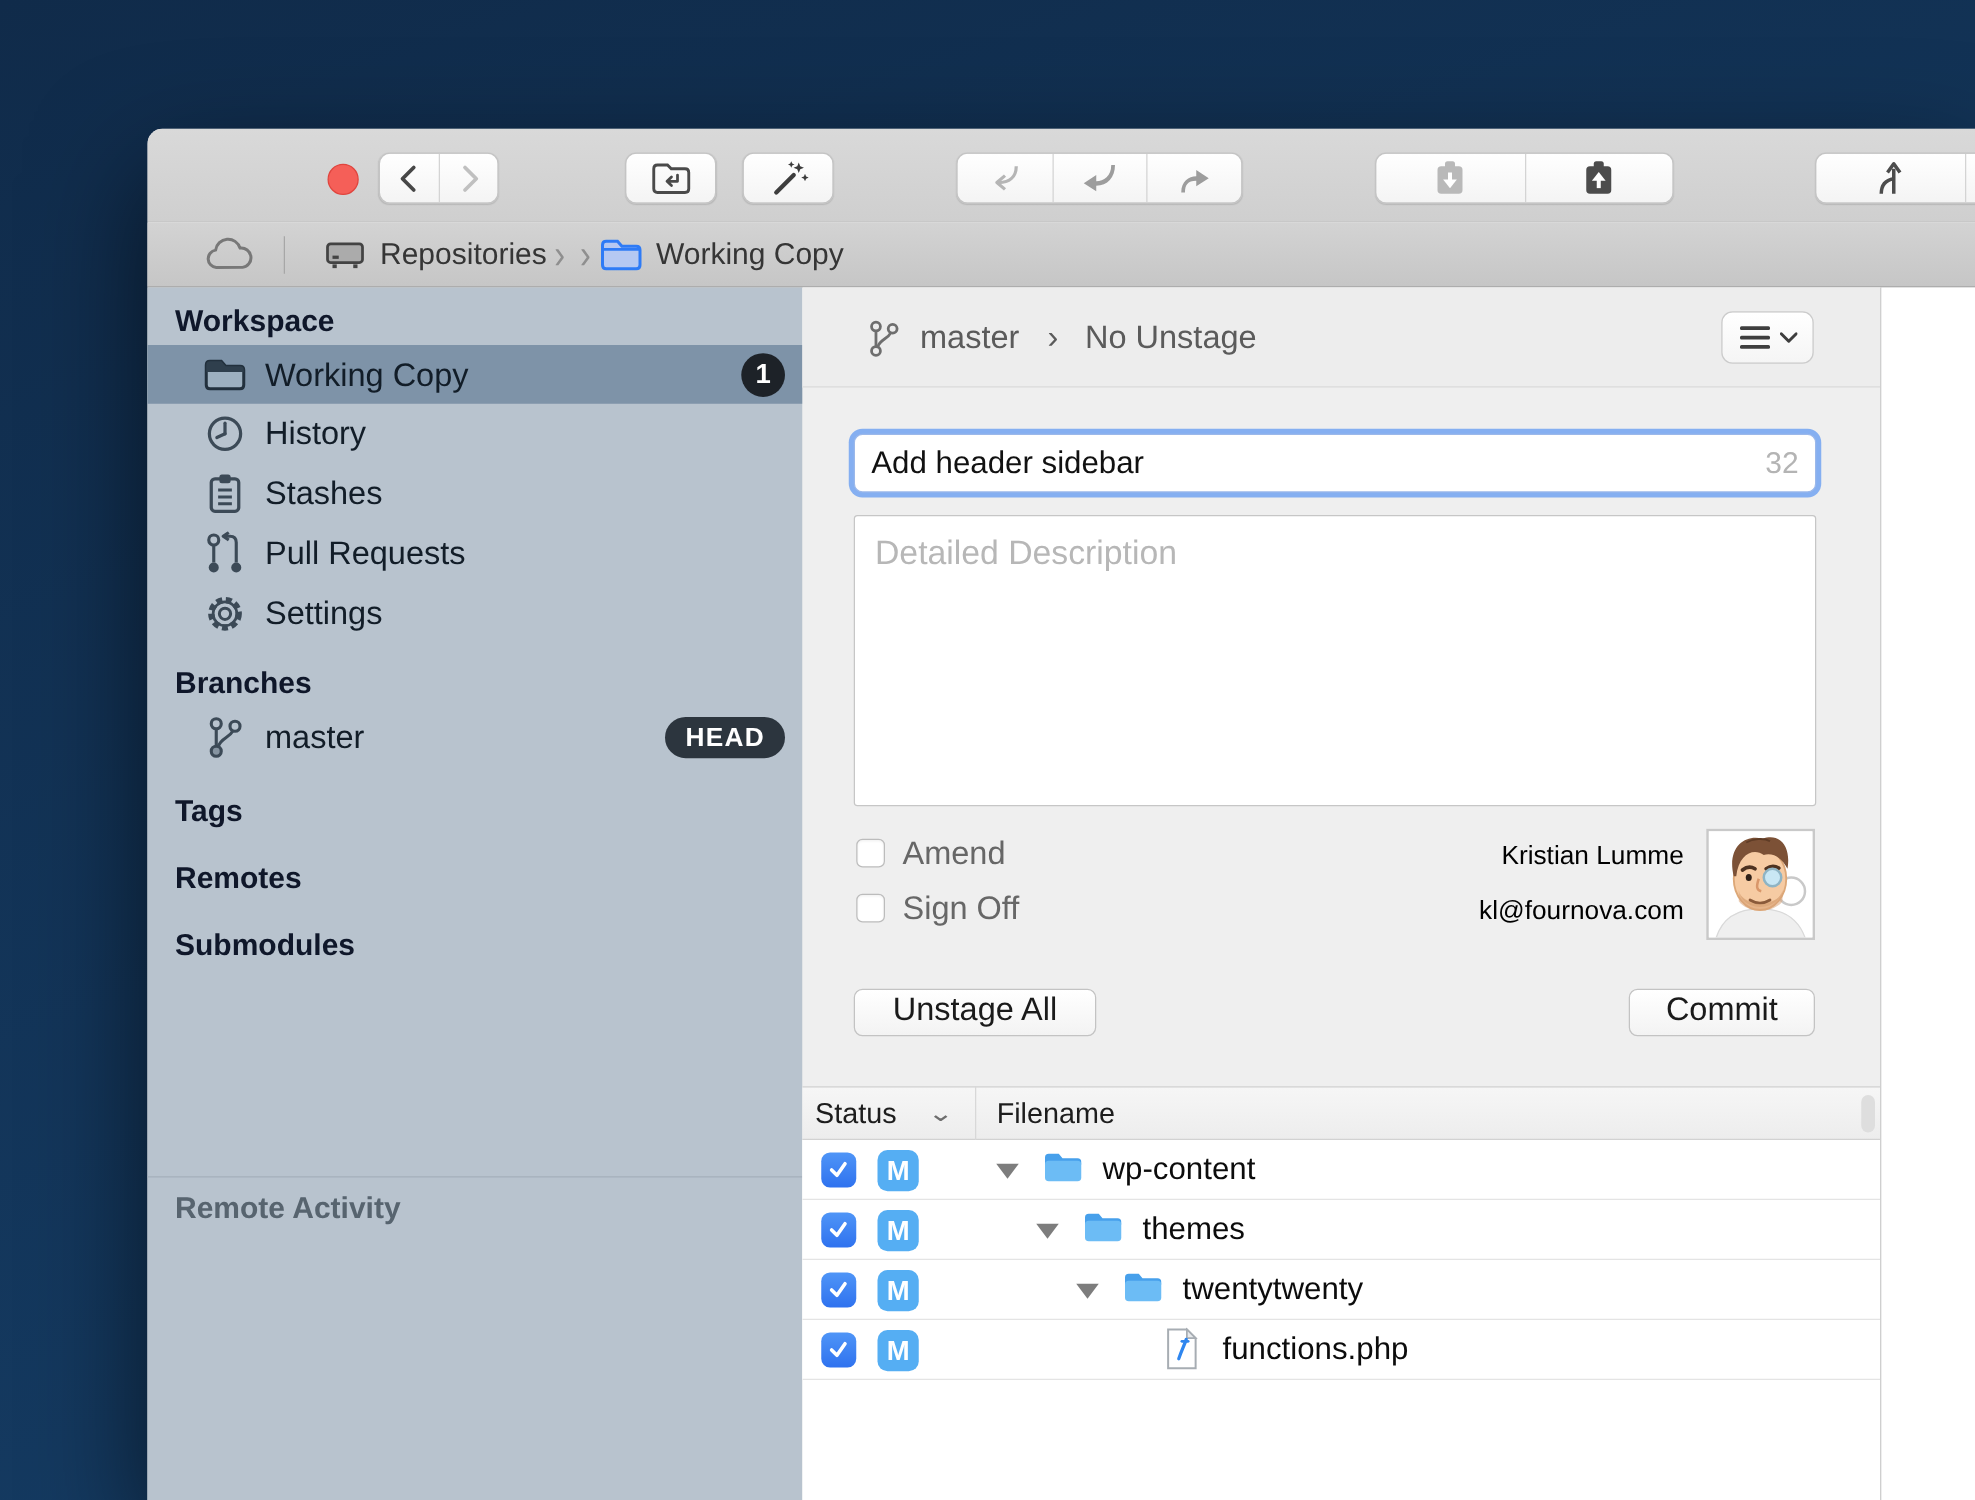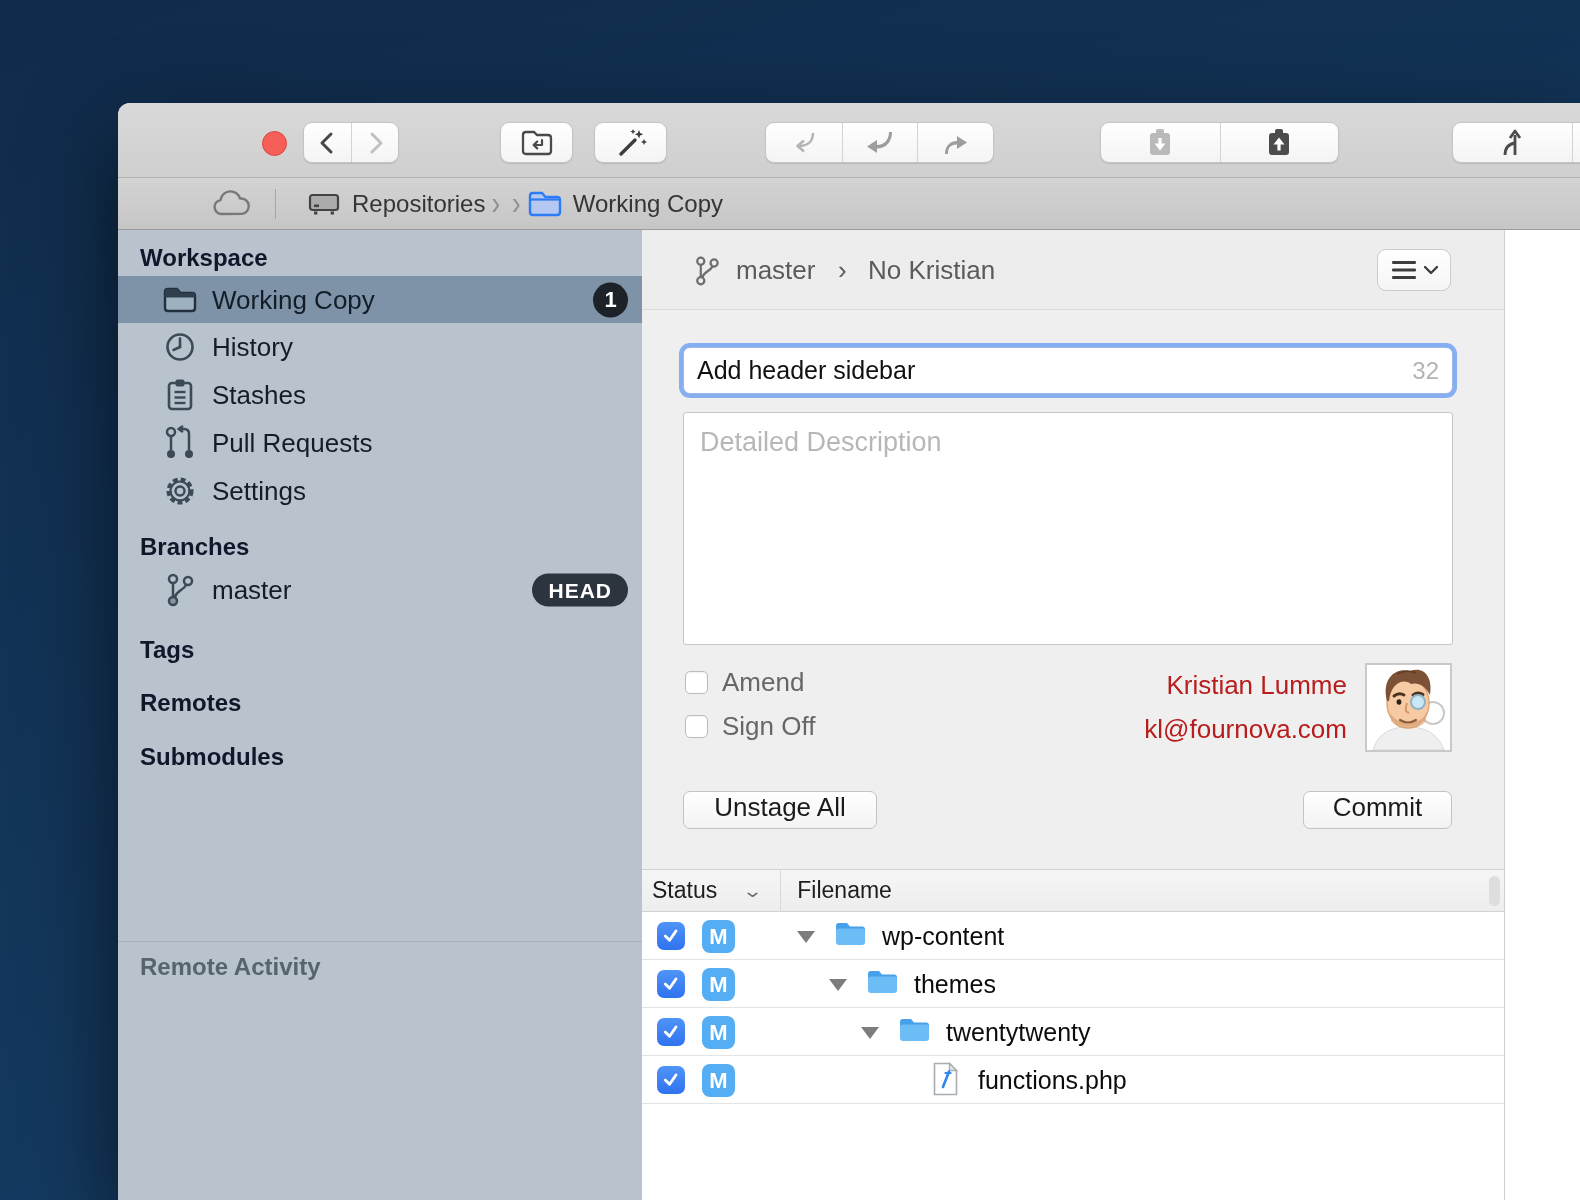--- a/index.html
+++ b/index.html
@@ -34,21 +34,21 @@
     box-shadow:0 1px 1px rgba(0,0,0,.12);
     overflow:hidden;
   }
   .tb-seg { display:flex; align-items:center; justify-content:center; height:100%; }
   .tb-seg + .tb-seg { border-left:1px solid #d4d4d4; }
   
   .crumbbar {
     position:absolute; top:75px; left:0; right:0; height:52px;
     background:linear-gradient(#d3d3d3,#c6c6c6);
     border-bottom:1px solid #9c9c9c;
-    display:flex; align-items:center;padding-left:48px;
+    display:flex; align-items:center;
   }
   .crumbbar .sep-line { width:1px; height:30px; background:#a7a7a7; margin:0 0; }
   .crumb { display:flex; align-items:center; gap:10px; font-size:24px; color:#353535; }
   .chev { color:#8f8f8f; font-size:26px; margin:0 6px; transform:scaleY(1.25); }
   
   .content { position:absolute; top:127px; left:0; right:0; bottom:0; display:flex; }
   
   .sidebar { position:relative; width:524px; background:#b8c3ce; flex:none; }
   .side-header { position:absolute; left:22px; font-size:24px; font-weight:bold; color:#0f172a; }
   .side-item { position:absolute; left:0; width:100%; height:48px; }
@@ -94,21 +94,21 @@
   .desc {
     position:absolute; left:41px; top:182px; width:770px; height:233px;
     border:1px solid #c6c6c6; border-radius:3px; background:#fff; resize:none;
     font-family:"Liberation Sans",sans-serif; font-size:27px; color:#333; padding:14px 16px; outline:none;
   }
   .desc::placeholder { color:#b7b7b7; }
   .chk-row { position:absolute; left:43px; height:30px; display:flex; align-items:center; gap:14px; }
   .chk { width:23px; height:23px; background:#fff; border:1px solid #bcbcbc; border-radius:5px; box-shadow:inset 0 1px 2px rgba(0,0,0,.06); }
   .chk-lbl { font-size:26px; color:#676767; }
   .author { position:absolute; right:157px; text-align:right; }
-  .author .nm { font-size:26px; color:#b91c1c; line-height:44px; white-space:nowrap; }
+  .author .nm { font-size:21px; color:#000000; line-height:44px; white-space:nowrap; }
   .avatar-box { position:absolute; left:723px; top:433px; width:87px; height:89px; background:#fff; border:2px solid #c9c9c9; }
   .btn {
     position:absolute; top:561px; height:38px;
     background:linear-gradient(#ffffff,#f3f3f3); border:1px solid #c3c3c3; border-radius:7px;
     font-size:26px; color:#1b1b1b; display:flex; align-items:flex-start; justify-content:center;
   }
   .btn.unstage { left:41px; width:194px; }
   .btn.commit { left:661px; width:149px; }
   
   .listhdr {
@@ -355,21 +355,21 @@
           <svg width="30" height="32" viewBox="0 0 32 36">
             <circle cx="9" cy="7" r="4" fill="none" stroke="#6e6e6e" stroke-width="2.5"></circle>
             <circle cx="9" cy="29" r="4" fill="none" stroke="#6e6e6e" stroke-width="2.5"></circle>
             <circle cx="24" cy="9" r="4" fill="none" stroke="#6e6e6e" stroke-width="2.5"></circle>
             <line x1="9" y1="11" x2="9" y2="25" stroke="#6e6e6e" stroke-width="2.5"></line>
             <path d="M22.5 12.5 C19 19 13 18 10.5 25.5" fill="none" stroke="#6e6e6e" stroke-width="2.5"></path>
           </svg>
         </span>
         <span class="btext branch-name">master</span>
         <span class="btext branch-chev">›</span>
-        <span class="btext branch-track">No Kristian</span>
+        <span class="btext branch-track">No Unstage</span>
         <div class="viewopts">
           <svg width="26" height="20" viewBox="0 0 26 20">
             <rect x="1" y="1" width="24" height="3" rx="1.2" fill="#3e3e3e"></rect>
             <rect x="1" y="8.5" width="24" height="3" rx="1.2" fill="#3e3e3e"></rect>
             <rect x="1" y="16" width="24" height="3" rx="1.2" fill="#3e3e3e"></rect>
           </svg>
           <svg width="14" height="10" viewBox="0 0 14 10">
             <polyline points="1,2 7,8 13,2" fill="none" stroke="#3e3e3e" stroke-width="2.4" stroke-linecap="round" stroke-linejoin="round"></polyline>
           </svg>
         </div>

